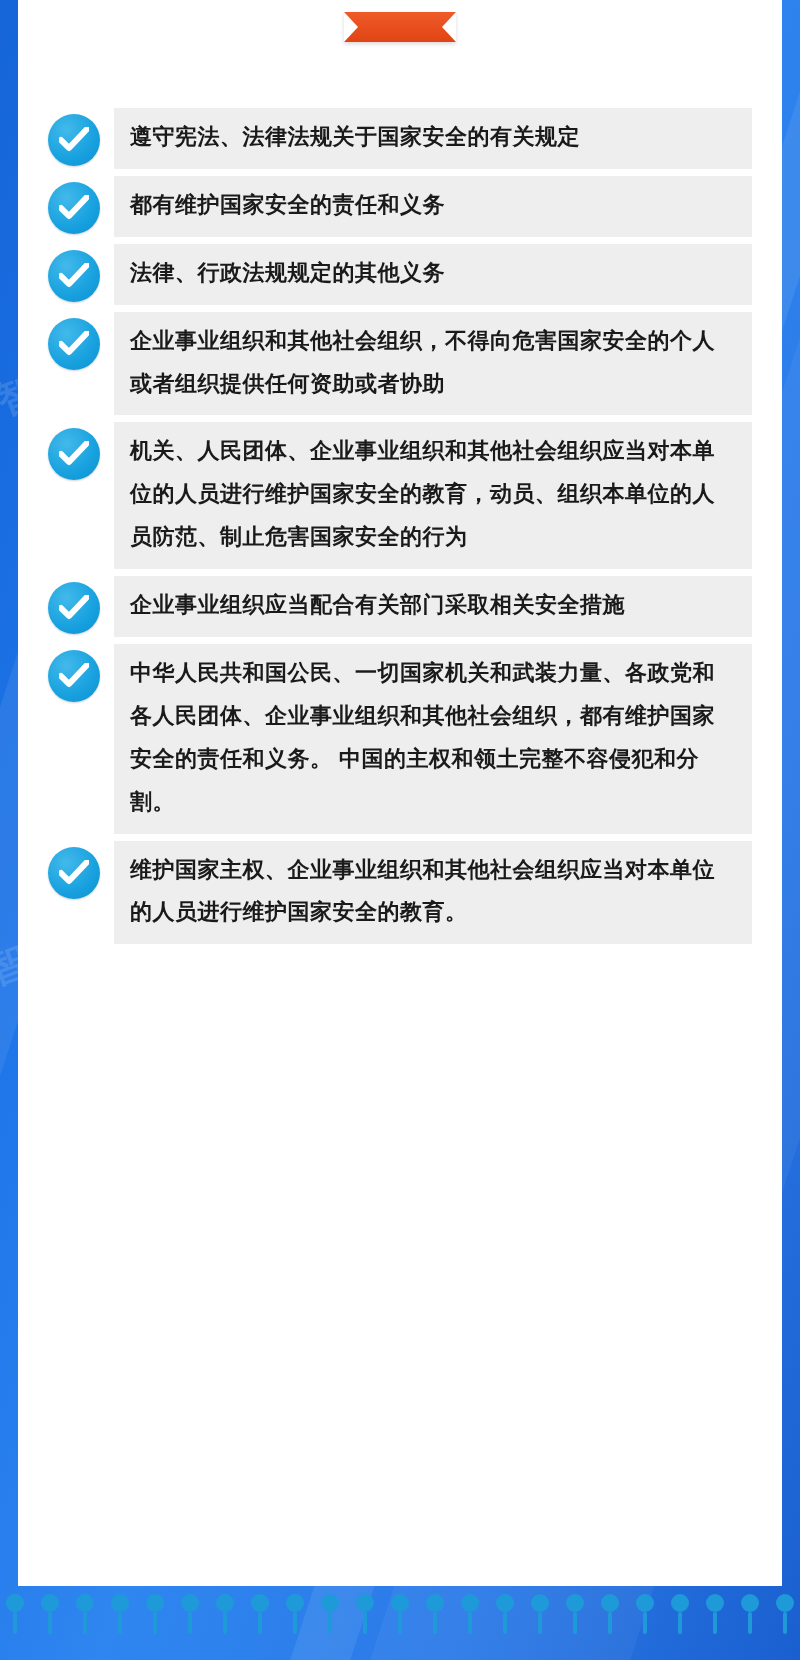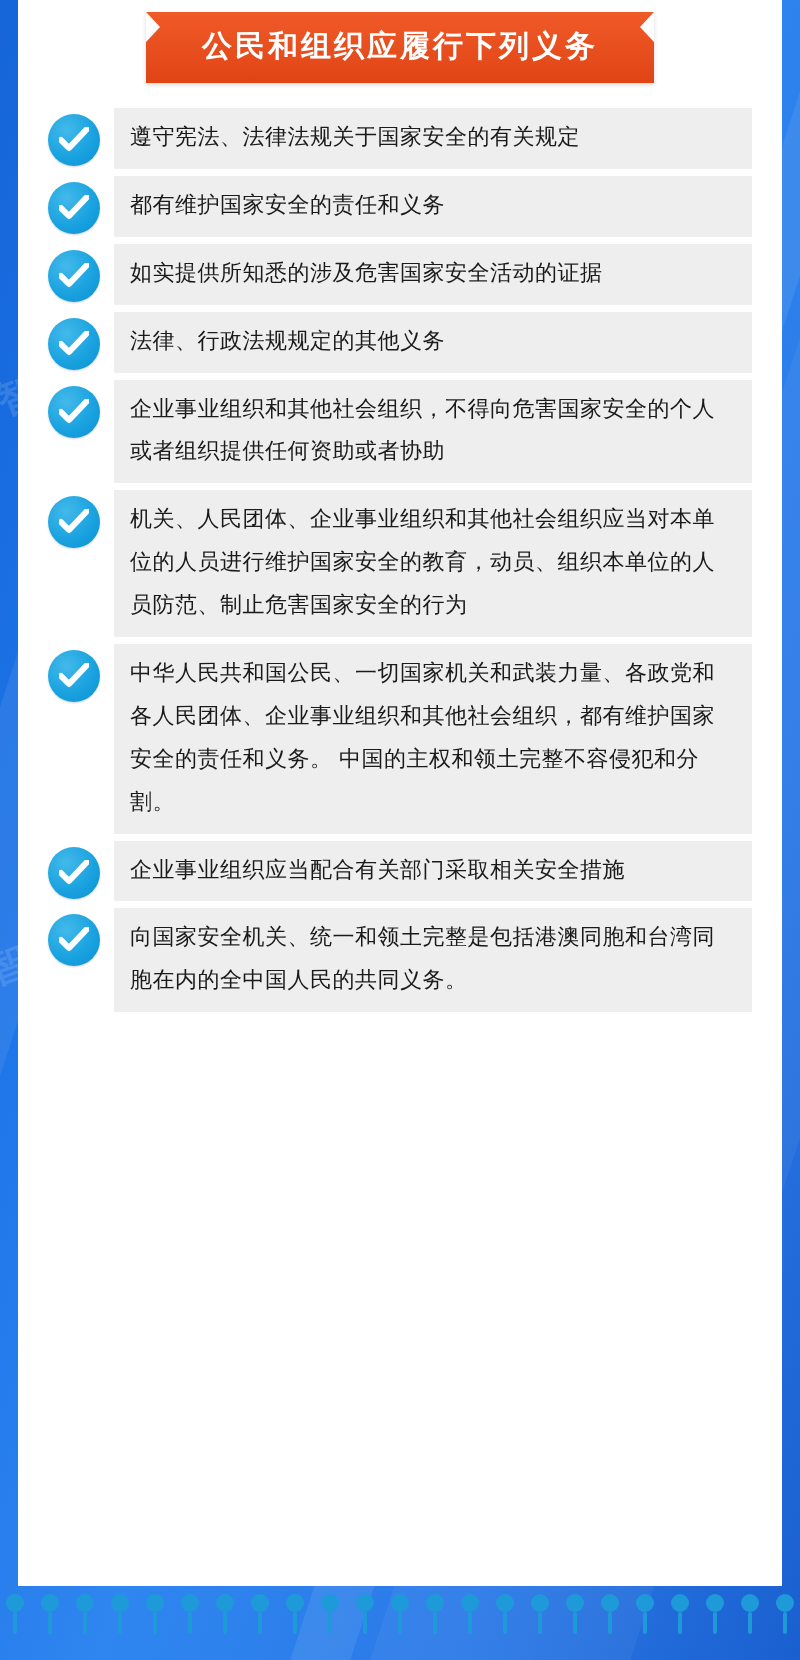--- a/index.html
+++ b/index.html
@@ -106,20 +106,21 @@
     right: 0;
     border-width: 15px 14px 15px 0;
     border-color: transparent #ffffff transparent transparent;
   }
 
   .list {
     position: absolute;
     left: 30px;
     top: 108px;
     width: 704px;
+    font-weight: bold;
   }
 
   .item {
     display: flex;
     align-items: flex-start;
     margin-bottom: 7px;
   }
 
   .check {
     flex: 0 0 auto;
@@ -193,21 +194,20 @@
   <div class="watermark" style="left:480px; top:1100px;">智慧普法平台</div>
   <div class="watermark" style="left:520px; top:1470px;">智慧普法平台</div>
 
   <div class="card">
     <div class="card-inner">
 
       <div class="banner-wrap">
         <div class="banner">
           <span class="banner-notch-l"></span>
           <span class="banner-notch-r"></span>
-          <span>公民和组织应履行下列义务</span>
         </div>
       </div>
 
       <div class="list">
 
         <div class="item">
           <div class="check">
             <svg width="30" height="26" viewBox="0 0 30 26">
                 <path d="M2 13 L10 21 L28 2" stroke="#ffffff" stroke-width="6" fill="none" stroke-linecap="round" stroke-linejoin="round"></path>
               </svg>
@@ -217,28 +217,20 @@
 
         <div class="item">
           <div class="check">
             <svg width="30" height="26" viewBox="0 0 30 26">
                 <path d="M2 13 L10 21 L28 2" stroke="#ffffff" stroke-width="6" fill="none" stroke-linecap="round" stroke-linejoin="round"></path>
               </svg>
           </div>
           <div class="text-box">都有维护国家安全的责任和义务</div>
         </div>
 
-        <div class="item">
-          <div class="check">
-            <svg width="30" height="26" viewBox="0 0 30 26">
-                <path d="M2 13 L10 21 L28 2" stroke="#ffffff" stroke-width="6" fill="none" stroke-linecap="round" stroke-linejoin="round"></path>
-              </svg>
-          </div>
-          <div class="text-box">如实提供所知悉的涉及危害国家安全活动的证据</div>
-        </div>
 
 
 
 
         <div class="item">
           <div class="check">
             <svg width="30" height="26" viewBox="0 0 30 26">
                 <path d="M2 13 L10 21 L28 2" stroke="#ffffff" stroke-width="6" fill="none" stroke-linecap="round" stroke-linejoin="round"></path>
               </svg>
           </div>
@@ -262,39 +254,39 @@
           </div>
           <div class="text-box">机关、人民团体、企业事业组织和其他社会组织应当对本单位的人员进行维护国家安全的教育，动员、组织本单位的人员防范、制止危害国家安全的行为</div>
         </div>
 
         <div class="item">
           <div class="check">
             <svg width="30" height="26" viewBox="0 0 30 26">
                 <path d="M2 13 L10 21 L28 2" stroke="#ffffff" stroke-width="6" fill="none" stroke-linecap="round" stroke-linejoin="round"></path>
               </svg>
           </div>
+          <div class="text-box">企业事业组织应当配合有关部门采取相关安全措施</div>
+        </div>
+
+        <div class="item">
+          <div class="check">
+            <svg width="30" height="26" viewBox="0 0 30 26">
+                <path d="M2 13 L10 21 L28 2" stroke="#ffffff" stroke-width="6" fill="none" stroke-linecap="round" stroke-linejoin="round"></path>
+              </svg>
+          </div>
           <div class="text-box">中华人民共和国公民、一切国家机关和武装力量、各政党和各人民团体、企业事业组织和其他社会组织，都有维护国家安全的责任和义务。 中国的主权和领土完整不容侵犯和分割。</div>
         </div>
 
         <div class="item">
           <div class="check">
             <svg width="30" height="26" viewBox="0 0 30 26">
                 <path d="M2 13 L10 21 L28 2" stroke="#ffffff" stroke-width="6" fill="none" stroke-linecap="round" stroke-linejoin="round"></path>
               </svg>
           </div>
-          <div class="text-box">企业事业组织应当配合有关部门采取相关安全措施</div>
-        </div>
-
-        <div class="item">
-          <div class="check">
-            <svg width="30" height="26" viewBox="0 0 30 26">
-                <path d="M2 13 L10 21 L28 2" stroke="#ffffff" stroke-width="6" fill="none" stroke-linecap="round" stroke-linejoin="round"></path>
-              </svg>
-          </div>
-          <div class="text-box">向国家安全机关、统一和领土完整是包括港澳同胞和台湾同胞在内的全中国人民的共同义务。</div>
+          <div class="text-box">维护国家主权、企业事业组织和其他社会组织应当对本单位的人员进行维护国家安全的教育。</div>
         </div>
 
       </div>
     </div>
   </div>
 
   <div class="dots">
     <div class="dot">
         <span class="head" style="background:#1f9ad8"></span>
         <span class="stem" style="background:#1f9ad8"></span>

